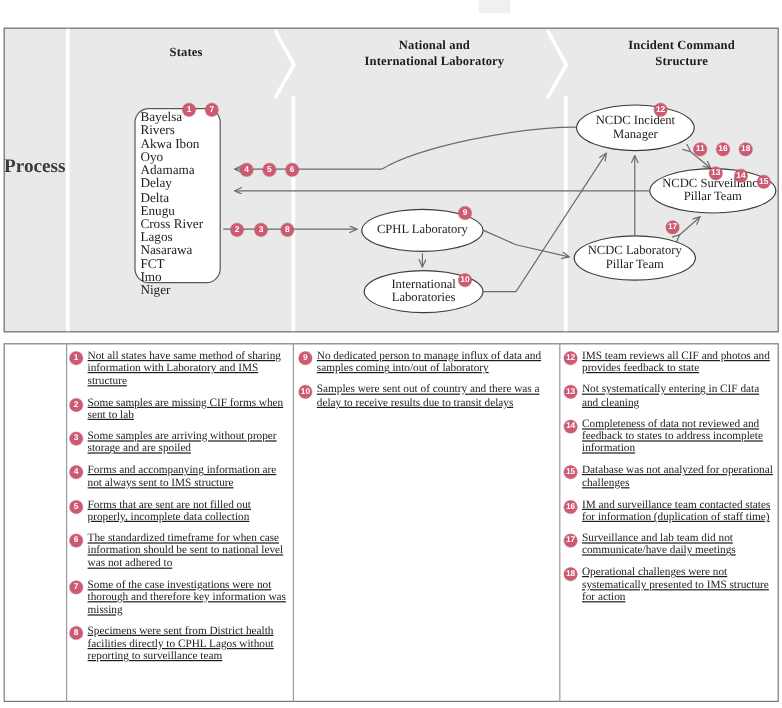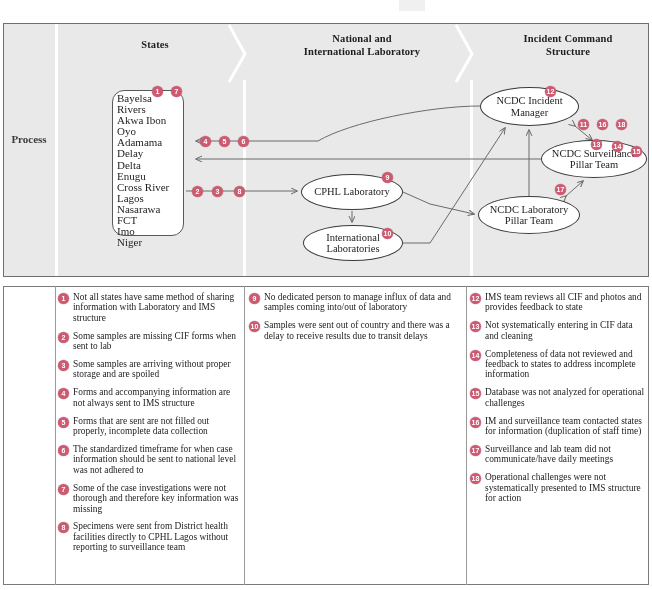--- a/index.html
+++ b/index.html
@@ -7,21 +7,21 @@
 
   #root{position:relative;width:652px;height:590px;overflow:hidden;}
 
   
   .top-nub{position:absolute;left:399px;top:0px;width:26px;height:11px;background:#f0f0f0;}
 
   
   .process-panel{position:absolute;left:3px;top:23px;width:646px;height:254px;
       background:#e9e9e9;border:1px solid #6d6e71;box-sizing:border-box;}
   .row-label{position:absolute;font-family:"Liberation Serif",serif;font-weight:bold;
-      font-size:11px;color:#3b3b3b;text-align:center;line-height:12px;}
+      font-size:16px;color:#3b3b3b;text-align:center;line-height:12px;}
   .process-label{left:3px;top:133px;width:52px;}
   .painpoints-label{left:3px;top:412px;width:52px;}
 
   
   .vsep{position:absolute;background:#ffffff;width:3px;}
 
   
   .chev{position:absolute;width:34px;height:62px;}
   .chev svg{display:block;}
 
@@ -60,21 +60,21 @@
   .pain-panel{position:absolute;left:3px;top:286px;width:646px;height:299px;
       background:#ffffff;border:1px solid #7a7a7a;box-sizing:border-box;}
   .pcol-sep{position:absolute;top:286px;width:1px;height:299px;background:#9a9a9a;}
 
   .pain-col{position:absolute;top:292px;}
   #pc1{left:58px;width:184px;}
   #pc2{left:249px;width:212px;}
   #pc3{left:470px;width:176px;}
 
   .pp-item{position:relative;padding-left:15px;margin-bottom:7.5px;
-      font-size:9.4px;line-height:10.4px;color:#1d1d1d;}
+      font-size:9.4px;line-height:10.4px;color:#1d1d1d;text-decoration:underline;}
   .pp-item .badge{left:0;top:1px;}
   .pp-text{display:block;}
 </style>
 </head>
 <body>
 
 <div id="root">
 
   <div class="top-nub"></div>
 

